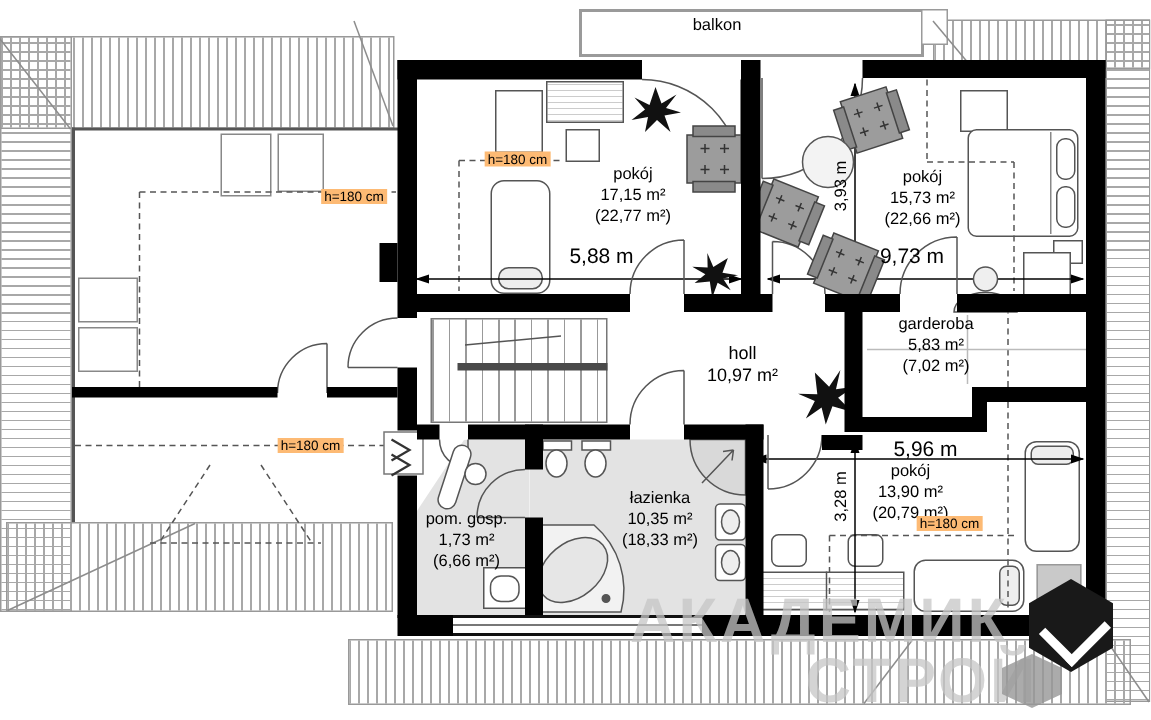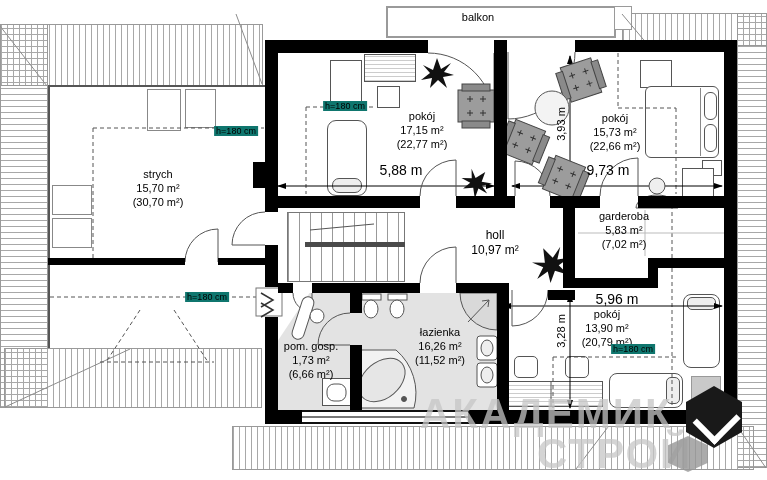--- a/index.html
+++ b/index.html
@@ -6,21 +6,21 @@
   #plan{position:relative;width:767px;height:480px;background:#fff;overflow:hidden;}
   .abs{position:absolute;}
   .hv{position:absolute;background:repeating-linear-gradient(90deg,#a8a8a8 0,#a8a8a8 1px,transparent 1px,transparent 6px);border:1px solid #999;box-sizing:border-box;}
   .hh{position:absolute;background:repeating-linear-gradient(0deg,#a8a8a8 0,#a8a8a8 1px,transparent 1px,transparent 6px);border:1px solid #999;box-sizing:border-box;}
   .w{position:absolute;background:#000;}
   .thinline{position:absolute;background:#555;}
   .f{position:absolute;background:#fff;border:1px solid #555;box-sizing:border-box;}
   .lbl{position:absolute;transform:translateX(-50%);text-align:center;font-size:11px;line-height:1.25;color:#000;white-space:nowrap;z-index:30;}
   .dh{position:absolute;transform:translateX(-50%);font-size:14px;white-space:nowrap;color:#000;z-index:30;}
   .dv{position:absolute;transform:translate(-50%,-50%) rotate(-90deg);font-size:11px;white-space:nowrap;color:#000;z-index:30;}
-  .h180{position:absolute;transform:translateX(-50%);font-size:9px;color:#000;background:#0f766e;padding:0 2px;z-index:30;}
+  .h180{position:absolute;transform:translateX(-50%);font-size:9px;color:#000;background:#fdba74;padding:0 2px;z-index:30;}
   .winstrip{position:absolute;background:linear-gradient(#fff 42%,#777 42%,#777 56%,#fff 56%);border-top:2px solid #111;border-bottom:2px solid #111;box-sizing:border-box;z-index:22;}
   .wm{position:absolute;font-weight:bold;color:rgba(198,198,198,.75);letter-spacing:2px;font-size:42px;z-index:40;}
   .cube{position:absolute;background:#191919;clip-path:polygon(50% 0,100% 26%,100% 74%,50% 100%,0 74%,0 26%);z-index:41;}
   .cube .chev{position:absolute;left:22%;top:30%;width:56%;height:40%;border-left:6px solid #fff;border-bottom:6px solid #fff;transform:rotate(-45deg);}
   .cube2{position:absolute;background:rgba(150,150,150,.8);clip-path:polygon(50% 0,100% 26%,100% 74%,50% 100%,0 74%,0 26%);z-index:40;}
   svg.lines{position:absolute;left:0;top:0;z-index:15;pointer-events:none;}
   .z5{z-index:5;}.z10{z-index:10;}.z20{z-index:20;}
 </style>
 </head>
 <body>
@@ -246,25 +246,20 @@
   <div class="w z20" style="left:312px;top:283px;width:41px;height:10px;"></div>
   <div class="w z20" style="left:353px;top:283px;width:67px;height:10px;"></div>
   <div class="w z20" style="left:456px;top:283px;width:53px;height:10px;"></div>
   <div class="w z20" style="left:497px;top:283px;width:12px;height:127px;"></div>
   <div class="w z20" style="left:350px;top:283px;width:12px;height:30px;"></div>
   <div class="w z20" style="left:350px;top:345px;width:12px;height:65px;"></div>
   <div class="w z20" style="left:548px;top:290px;width:27px;height:10px;"></div>
   <div class="w z20" style="left:48px;top:258px;width:137px;height:7px;"></div>
   <div class="w z20" style="left:218px;top:258px;width:47px;height:7px;"></div>
 
-  <div class="lbl" style="left:158px;top:168px;">
-    <div>strych</div>
-    <div>15,70 m²</div>
-    <div>(30,70 m²)</div>
-  </div>
   <div class="lbl" style="left:422px;top:110px;">
     <div>pokój</div>
     <div>17,15 m²</div>
     <div>(22,77 m²)</div>
   </div>
   <div class="lbl" style="left:615px;top:112px;">
     <div>pokój</div>
     <div>15,73 m²</div>
     <div>(22,66 m²)</div>
   </div>
@@ -272,22 +267,22 @@
     <div>garderoba</div>
     <div>5,83 m²</div>
     <div>(7,02 m²)</div>
   </div>
   <div class="lbl" style="left:495px;top:228px;font-size:12px;">
     <div>holl</div>
     <div>10,97 m²</div>
   </div>
   <div class="lbl" style="left:440px;top:326px;">
     <div>łazienka</div>
-    <div>16,26 m²</div>
-    <div>(11,52 m²)</div>
+    <div>10,35 m²</div>
+    <div>(18,33 m²)</div>
   </div>
   <div class="lbl" style="left:311px;top:340px;">
     <div>pom. gosp.</div>
     <div>1,73 m²</div>
     <div>(6,66 m²)</div>
   </div>
   <div class="lbl" style="left:607px;top:308px;">
     <div>pokój</div>
     <div>13,90 m²</div>
     <div>(20,79 m²)</div>

